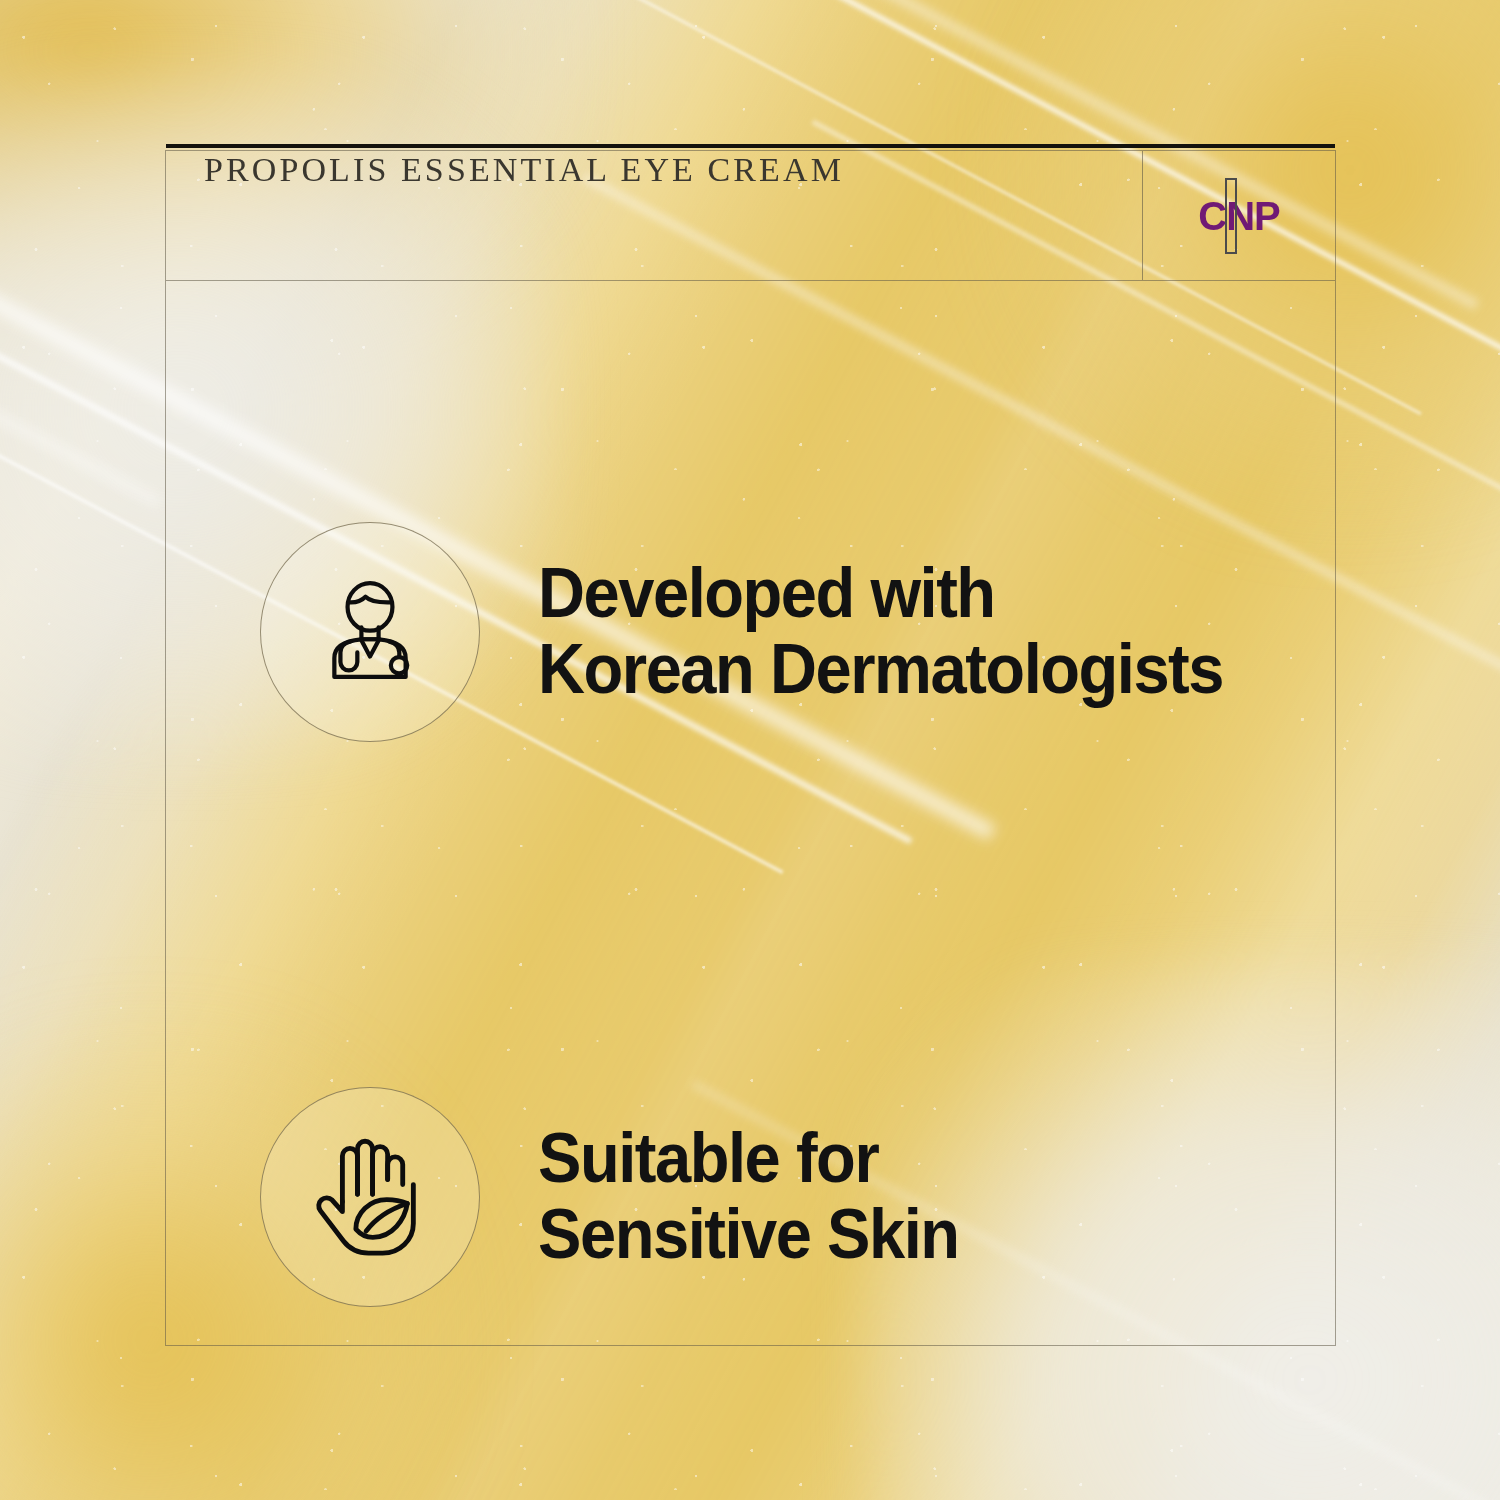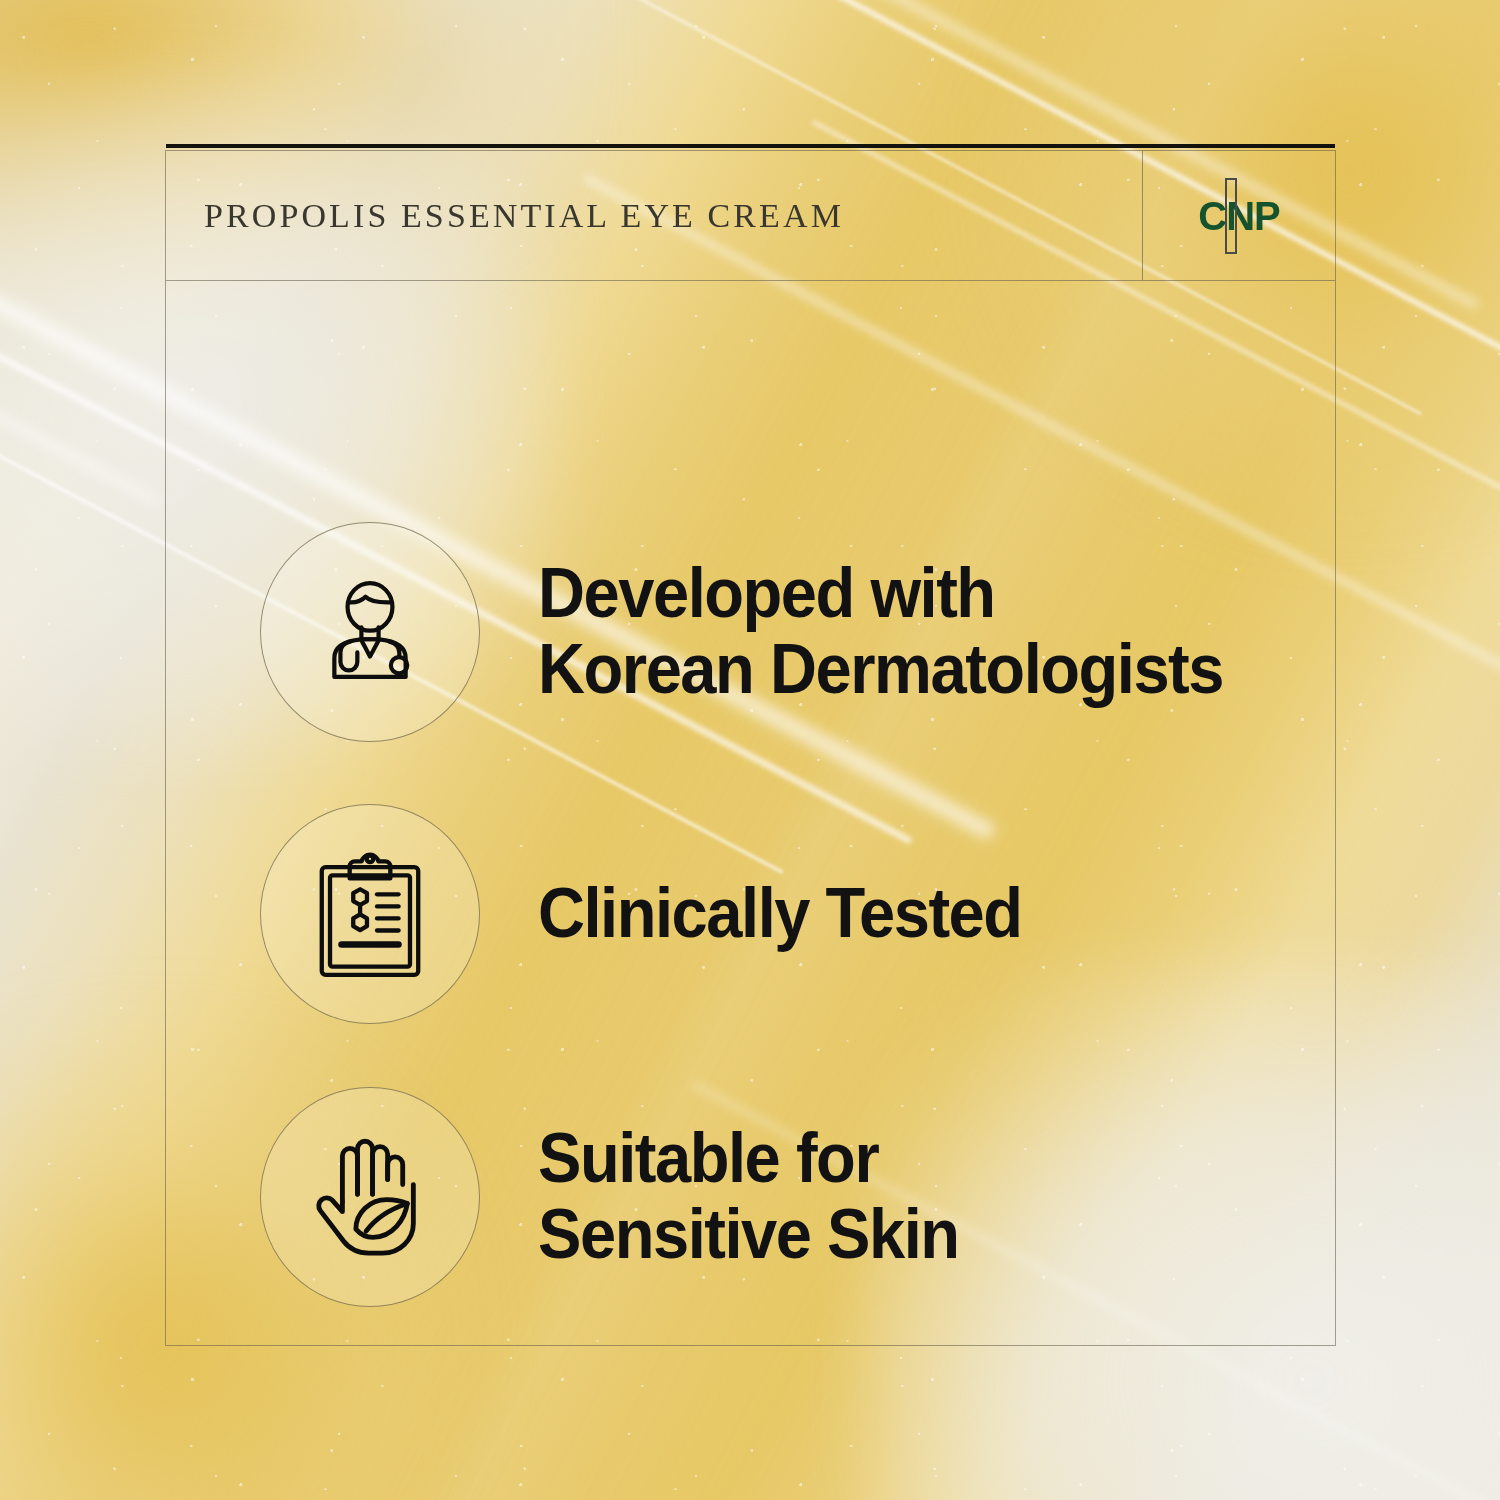--- a/index.html
+++ b/index.html
@@ -182,21 +182,20 @@
     width: 100%;
     height: 130px;
     border-bottom: 1px solid rgba(95,88,70,0.55);
     box-sizing: border-box;
     display: flex;
     align-items: stretch;
   }
   .header-title-cell {
     flex: 1 1 auto;
     display: flex;
-    align-items: center;
     padding-left: 38px;
     border-right: 1px solid rgba(95,88,70,0.6);
     box-sizing: border-box;
   }
   .product-title {
     font-family: "Liberation Serif", "DejaVu Serif", serif;
     font-size: 34px;
     letter-spacing: 3.1px;
     color: #3a372f;
     white-space: nowrap;
@@ -215,21 +214,21 @@
     height: 100px;
     display: flex;
     align-items: center;
     justify-content: center;
   }
   .brand-text {
     font-family: "Liberation Sans", sans-serif;
     font-weight: 700;
     font-size: 40px;
     letter-spacing: -1px;
-    color: #14532d;
+    color: #701a75;
     line-height: 1;
     position: relative;
     z-index: 1;
   }
   .brand-bar {
     position: absolute;
     left: 50%;
     top: 50%;
     transform: translate(-14px, -50%);
     width: 12px;
@@ -349,45 +348,20 @@
               <path d="M64.8 57.3 c4.6 1.1 7.4 3.7 7.4 8.3 v3.2"></path>
 
               <circle cx="72" cy="75.2" r="6.2"></circle>
             </svg>
           </span>
         </div>
         <div class="feature-text">Developed with
 Korean Dermatologists</div>
       </div>
 
-      <div class="feature-row row-1">
-        <div class="icon-circle">
-          <span>
-            <svg width="120" height="132" viewBox="0 0 92 104" fill="none" stroke="#0d0d0d" stroke-width="3.4" stroke-linecap="round" stroke-linejoin="round">
-
-              <rect x="8" y="15" width="76" height="85" rx="3"></rect>
-              <rect x="14.5" y="21.5" width="63" height="72" rx="2"></rect>
-
-              <path d="M30 14.5 a4 4 0 0 1 4 -4 h5.4 a6.8 6.8 0 0 1 13.2 0 H58 a4 4 0 0 1 4 4 v9.5 H30 Z"></path>
-              <circle cx="46" cy="8.6" r="2.6"></circle>
-
-              <path d="M32.8 35.6 l5.4 -3.1 l5.4 3.1 v6.2 l-5.4 3.1 l-5.4 -3.1 Z"></path>
-              <path d="M32.8 55.4 l5.4 -3.1 l5.4 3.1 v6.2 l-5.4 3.1 l-5.4 -3.1 Z"></path>
-              <path d="M38.2 45 v7.2"></path>
-
-              <path d="M51.5 36.5 h17"></path>
-              <path d="M51.5 46 h17"></path>
-              <path d="M51.5 55.5 h17"></path>
-              <path d="M51.5 65 h17"></path>
-              <path d="M23.5 76 h45" stroke-width="5"></path>
-            </svg>
-          </span>
-        </div>
-        <div class="feature-text">Clinically Tested</div>
-      </div>
 
       <div class="feature-row row-2">
         <div class="icon-circle">
           <span>
             <svg width="140" height="132" viewBox="0 0 104 98" fill="none" stroke="#0d0d0d" stroke-width="3.6" stroke-linecap="round" stroke-linejoin="round">
 
               <path d="M31.5 52.5 V18.5 a5.6 5.6 0 0 1 11.2 0 V47"></path>
               <path d="M42.7 47 V13.2 a5.6 5.6 0 0 1 11.2 0 V47"></path>
               <path d="M53.9 47 V17.2 a5.6 5.6 0 0 1 11.2 0 V36"></path>
               <path d="M65.1 36 V24.8 a5.6 5.6 0 0 1 11.2 0 v15"></path>

